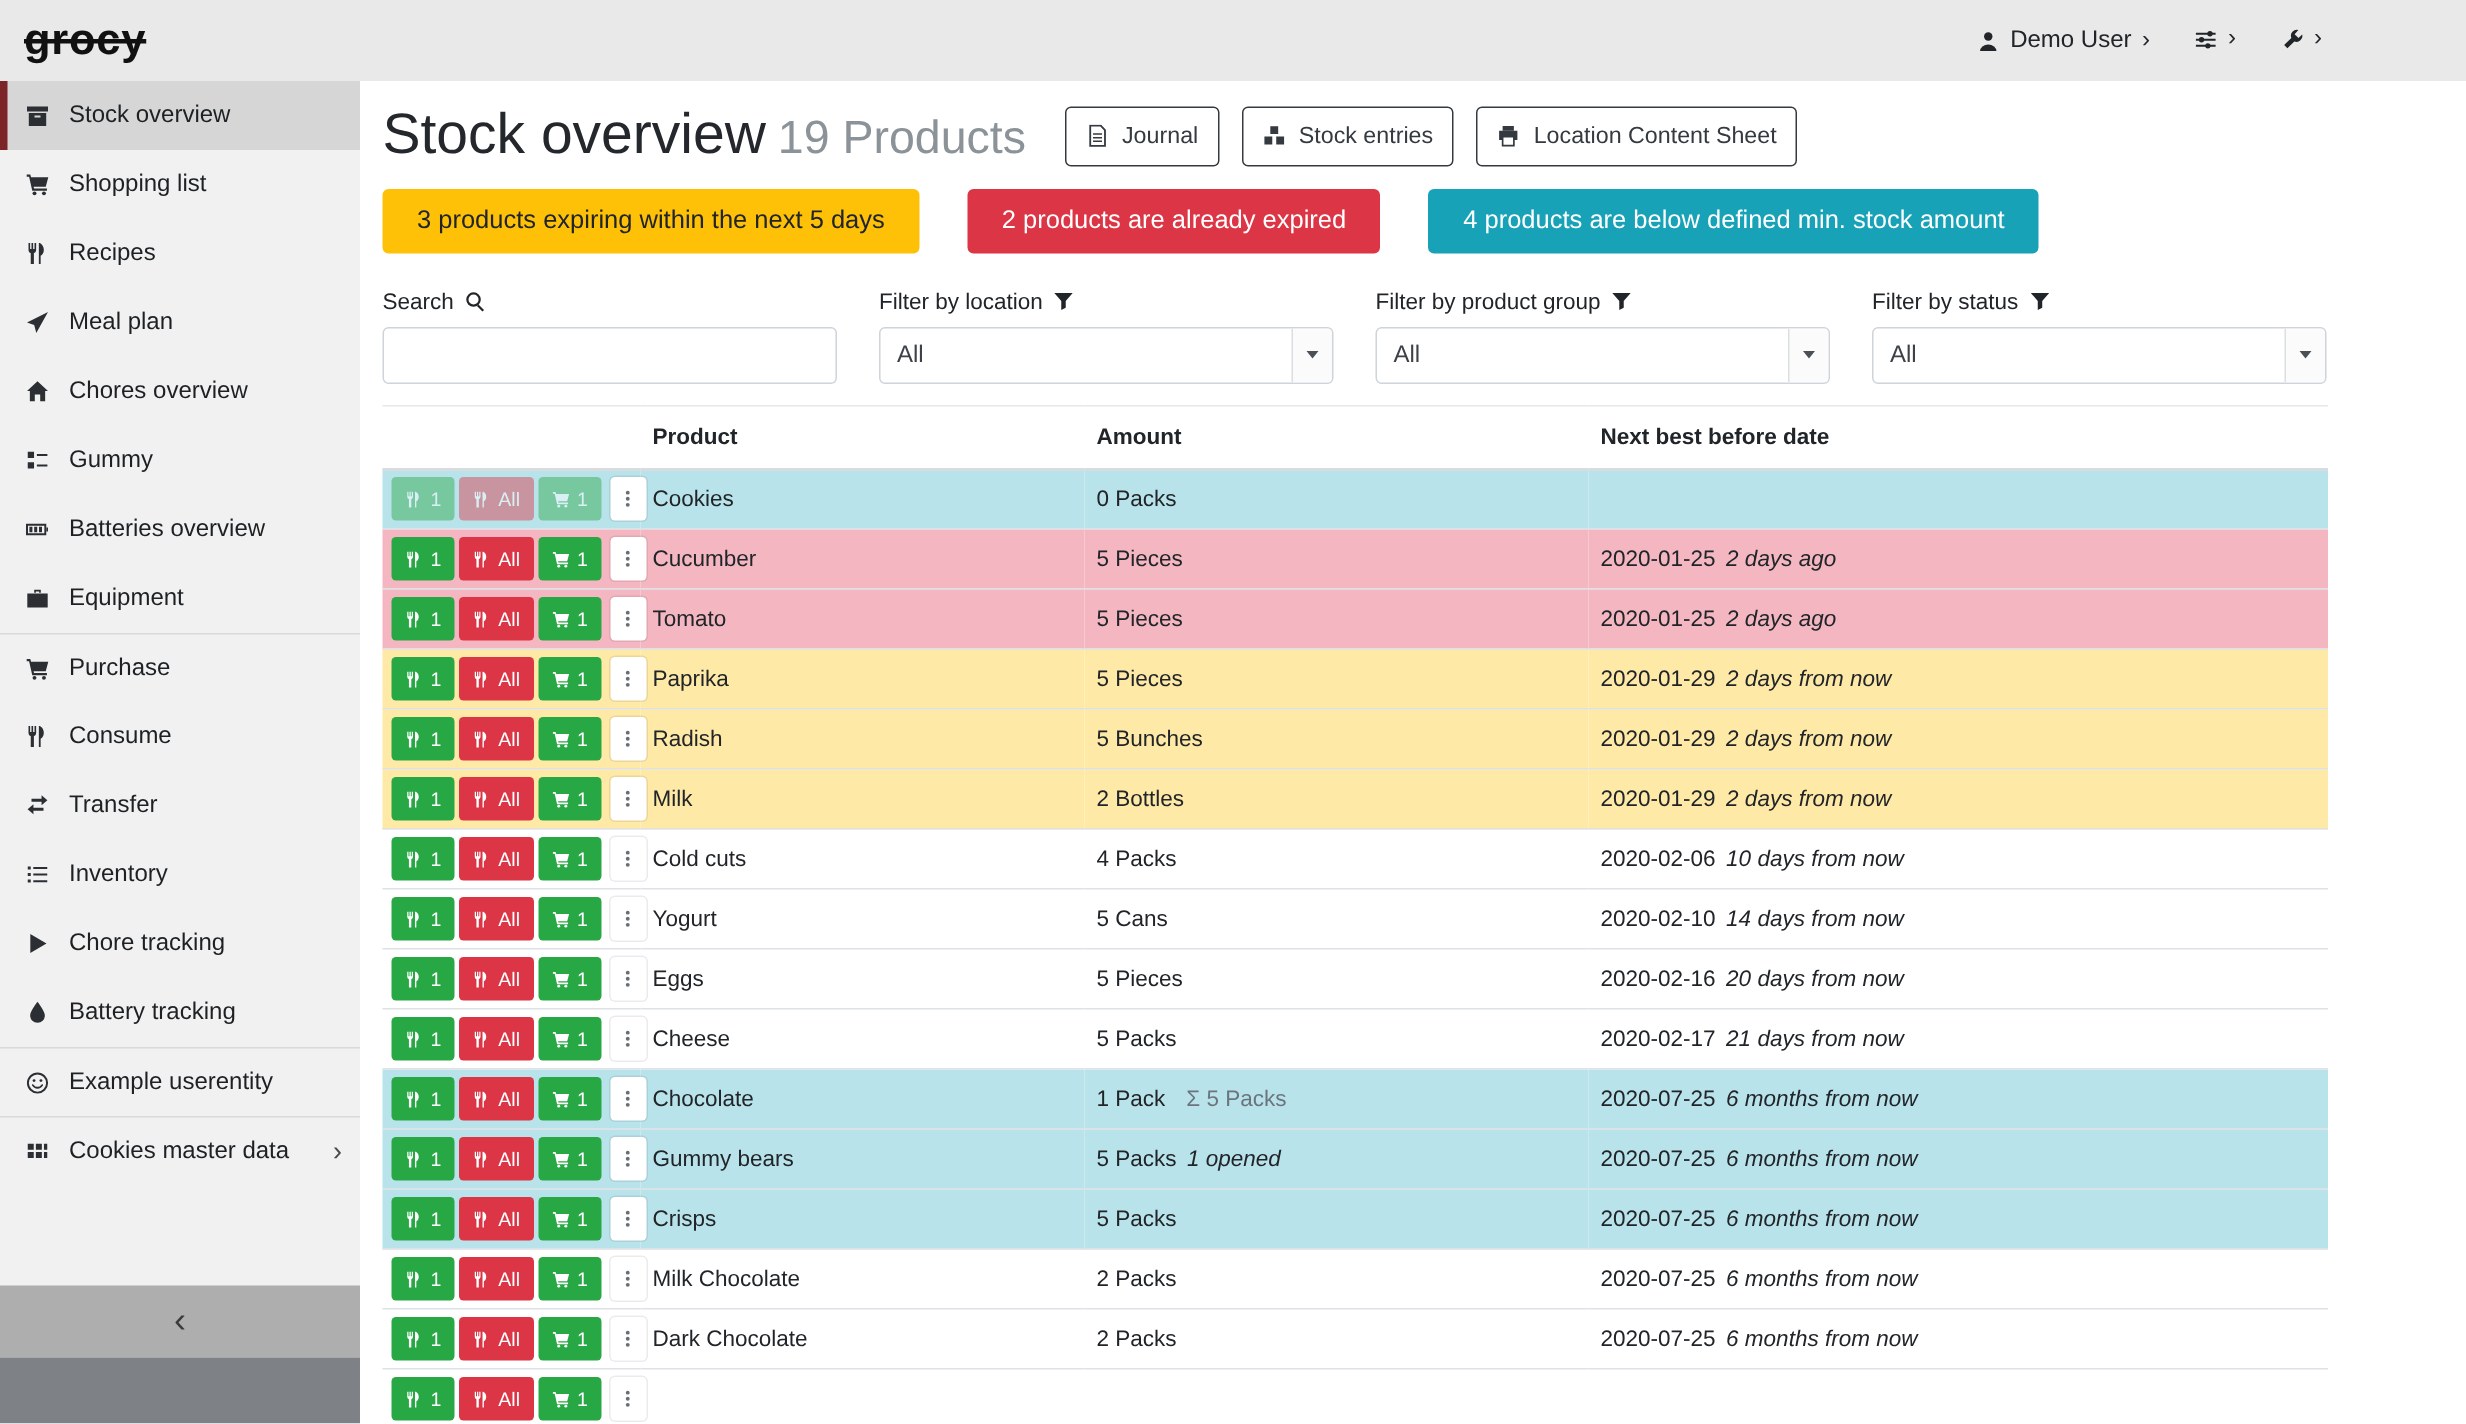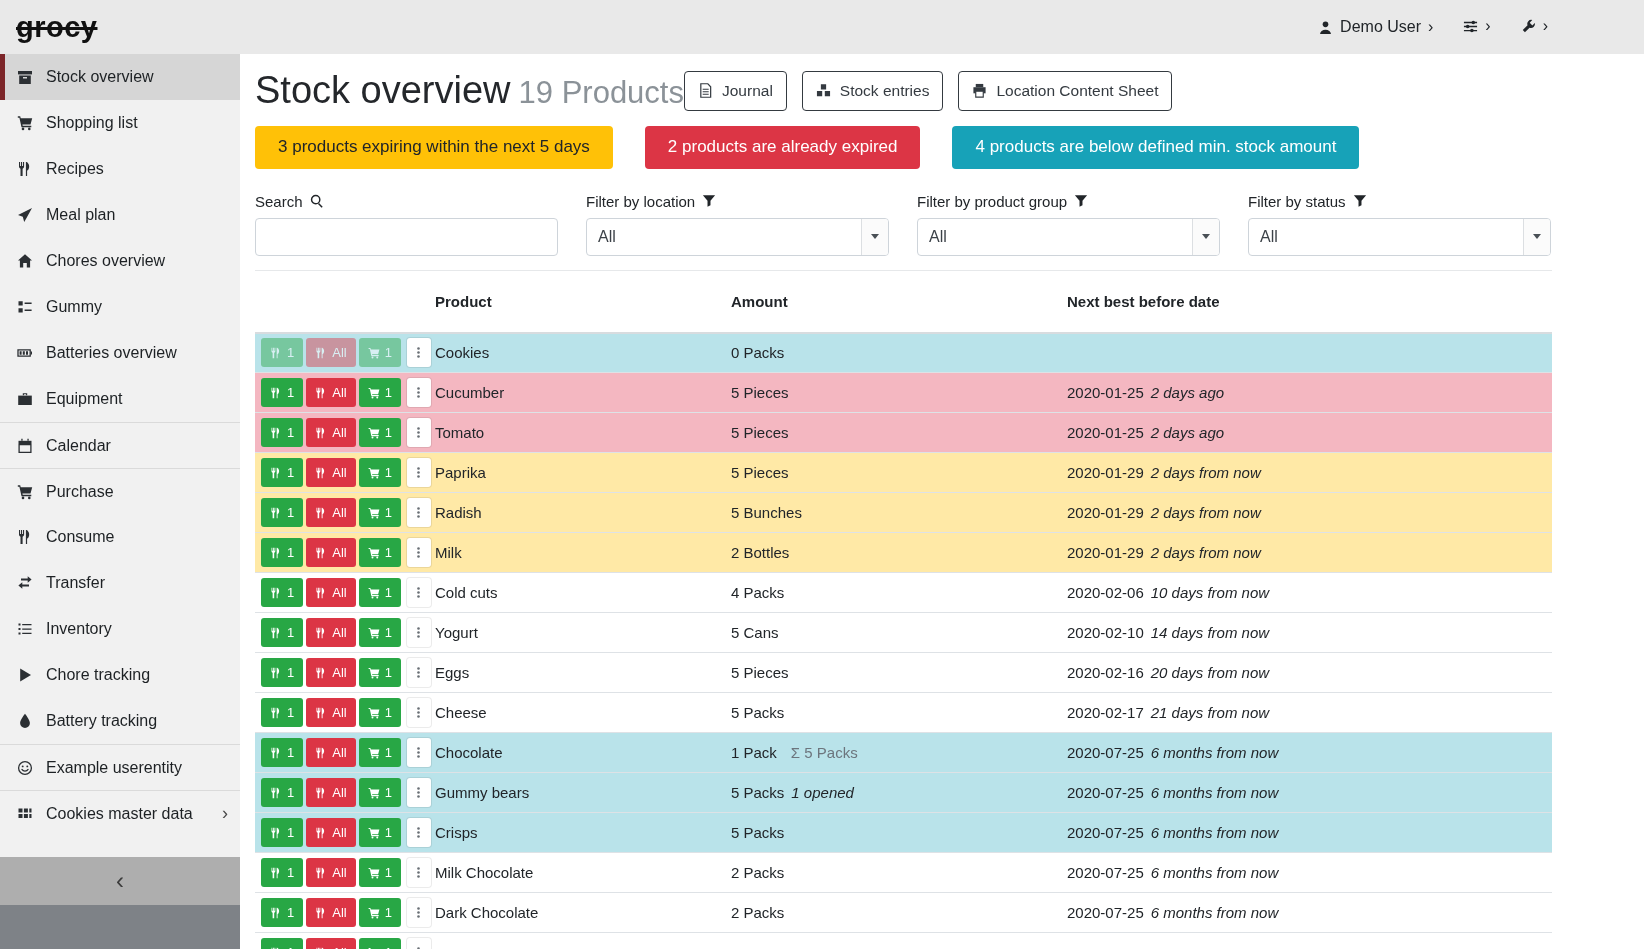--- a/index.html
+++ b/index.html
@@ -19,40 +19,40 @@
 .side-items{flex:1}
 .side-item{height:46px;display:flex;align-items:center;gap:11px;padding:0 12px 0 15px;font-size:16px;color:#1d2124;cursor:pointer}
 .side-item .icon{font-size:16px;width:20px;justify-content:center;color:#2b2f33}
 .side-item.active{background:#d6d6d6;border-left:5px solid #7c2529;padding-left:10px}
 .side-item.divider{border-top:1px solid #dadada}
 .side-sub-chev{margin-left:auto;font-size:18px;color:#4a4a4a}
 .side-footer-collapse{height:48px;background:#aeaeae;display:flex;align-items:center;justify-content:center;font-size:24px;color:#3c3c3c;cursor:pointer}
 .side-footer-dark{height:44px;background:#7e8287}
 
 main{flex:1;padding:14px 0 0 15px;background:#fff;overflow:hidden}
-.title-row{display:flex;align-items:center;margin-bottom:12px}
+.title-row{display:flex;align-items:center;gap:26px;margin-bottom:12px}
 h1{font-size:38px;font-weight:500;color:#24272b;line-height:1.2;white-space:nowrap}
 h1 small{font-size:31px;color:#8b9298;font-weight:400;margin-left:8px}
 .toolbar{display:flex;gap:15px}
 .tbtn{display:inline-flex;align-items:center;gap:9px;height:40px;padding:0 13px;border:1px solid #343a40;border-radius:4px;background:#fff;font-size:15.5px;color:#343a40;cursor:pointer;font-family:inherit;white-space:nowrap}
 .tbtn .icon{font-size:15px}
 .alerts{display:flex;gap:32px;margin-bottom:24px}
 .alert{height:43px;display:flex;align-items:center;padding:0 23px;border-radius:4px;font-size:17px;cursor:pointer;white-space:nowrap}
 
 .filters{display:flex;gap:28px;margin-bottom:14px}
 .filter{width:303px;flex-shrink:0}
 .filter-label{display:flex;align-items:center;gap:7px;font-size:15px;margin-bottom:8px;color:#212529}
 .filter-label .icon{font-size:14px;color:#212529}
 .finput{width:100%;height:38px;border:1px solid #ced4da;border-radius:4px;padding:0 10px;font-size:16px;font-family:inherit;color:#495057;background:#fff}
 .fselect{width:100%;height:38px;border:1px solid #ced4da;border-radius:4px;background:#fff;display:flex;align-items:center;justify-content:space-between;padding-left:11px;font-size:16px;color:#3c4248;cursor:pointer;overflow:hidden}
 .sel-box{width:27px;align-self:stretch;display:flex;align-items:center;justify-content:center;border-left:1px solid #dcdfe2;background:#fbfbfb}
 .sel-caret{width:0;height:0;border-left:4.5px solid transparent;border-right:4.5px solid transparent;border-top:5.5px solid #4a5056}
 
 table{width:1297px;border-collapse:collapse;table-layout:fixed}
-th{font-size:15px;font-weight:bold;text-align:left;padding:22px 8px;border-bottom:2px solid #d8dcdf;border-top:1px solid #e6e8ea;position:relative;cursor:pointer;color:#212529}
+th{font-size:15px;font-weight:bold;text-align:left;padding:12px 8px;border-bottom:2px solid #d8dcdf;border-top:1px solid #e6e8ea;position:relative;cursor:pointer;color:#212529}
 .sorticon{position:absolute;right:5px;top:50%;transform:translateY(-50%);color:#c4cad0;font-size:11px}
 td{font-size:15px;padding:0 8px;border-top:1px solid #dee2e6;height:40px;vertical-align:middle;color:#212529}
 tbody tr:first-child td{border-top:1px solid #dee2e6}
 .td-actions{white-space:nowrap;padding-left:6px}
 .rbtn{display:inline-flex;align-items:center;gap:5px;height:29px;padding:0 9px;border:none;border-radius:3px;color:#fff;font-size:13px;cursor:pointer;margin-right:3px;font-family:inherit;vertical-align:middle}
 .rbtn .icon{font-size:12px}
 .rbtn.disabled{opacity:.45}
 .kebab{display:inline-flex;align-items:center;justify-content:center;width:24px;height:29px;background:#fff;border:none;border-radius:3px;box-shadow:0 0 0 1px rgba(0,0,0,.08);color:#696f75;cursor:pointer;vertical-align:middle;margin-left:3px;font-size:13px}
 .amt-sum{color:#6c757d;margin-left:14px}
 .small-note{font-size:15px;font-style:italic;margin-left:7px;color:#212529}
@@ -164,30 +164,20 @@
             <svg viewBox="0 0 16 16">
               <path d="M5.8 2.2h4.4v2H9.1V3.3H6.9v.9H5.8z"></path>
               <path d="M1.2 4.6h13.6V14H1.2z"></path>
             </svg>
           </span>
           <span>Equipment</span>
         </div>
         <div class="side-item divider">
           <span class="icon ">
             <svg viewBox="0 0 16 16">
-              <path d="M1.5 2.8h13V6h-13z"></path>
-              <path d="M2.1 6.6h11.8v7.8H2.1z" fill="none" stroke="currentColor" stroke-width="1.3"></path>
-              <path d="M4.3.7h1.3v2.1H4.3zM10.4.7h1.3v2.1h-1.3z"></path>
-            </svg>
-          </span>
-          <span>Calendar</span>
-        </div>
-        <div class="side-item divider">
-          <span class="icon ">
-            <svg viewBox="0 0 16 16">
               <path d="M.8 1.3h2.4l.5 1.9h11.5l-1.7 6.3H5.4l.3 1.2h8.6v1.5H4.5L2.4 2.8H.8z"></path>
               <circle cx="6" cy="13.9" r="1.3"></circle>
               <circle cx="12.3" cy="13.9" r="1.3"></circle>
             </svg>
           </span>
           <span>Purchase</span>
         </div>
         <div class="side-item">
           <span class="icon ">
             <svg viewBox="0 0 16 16">

